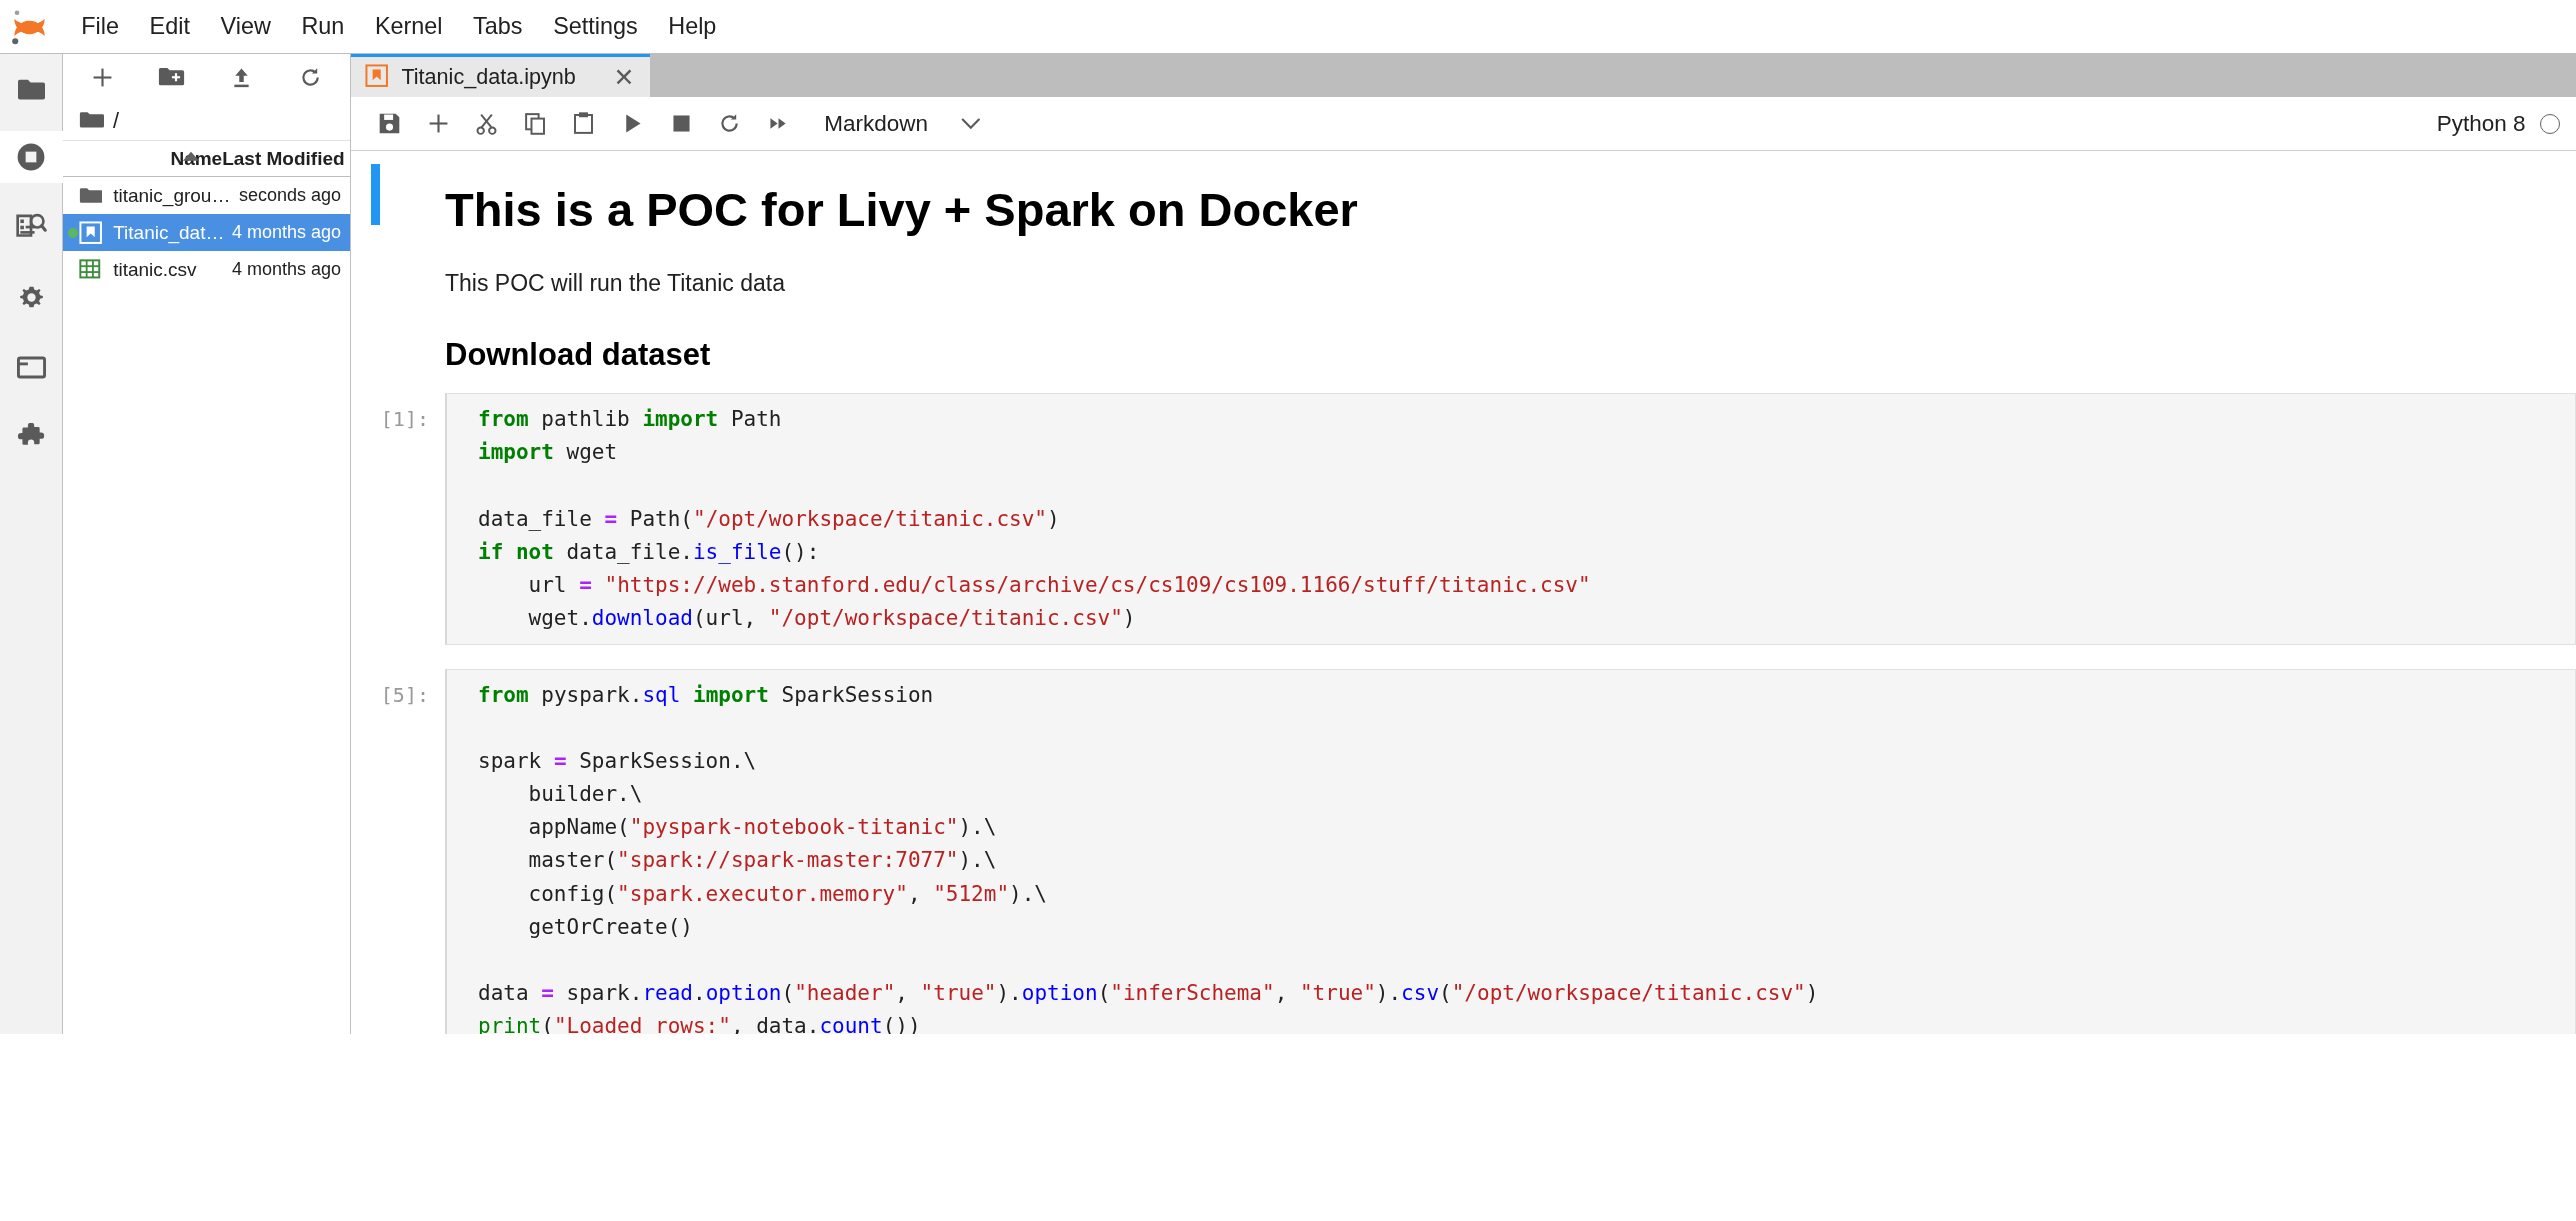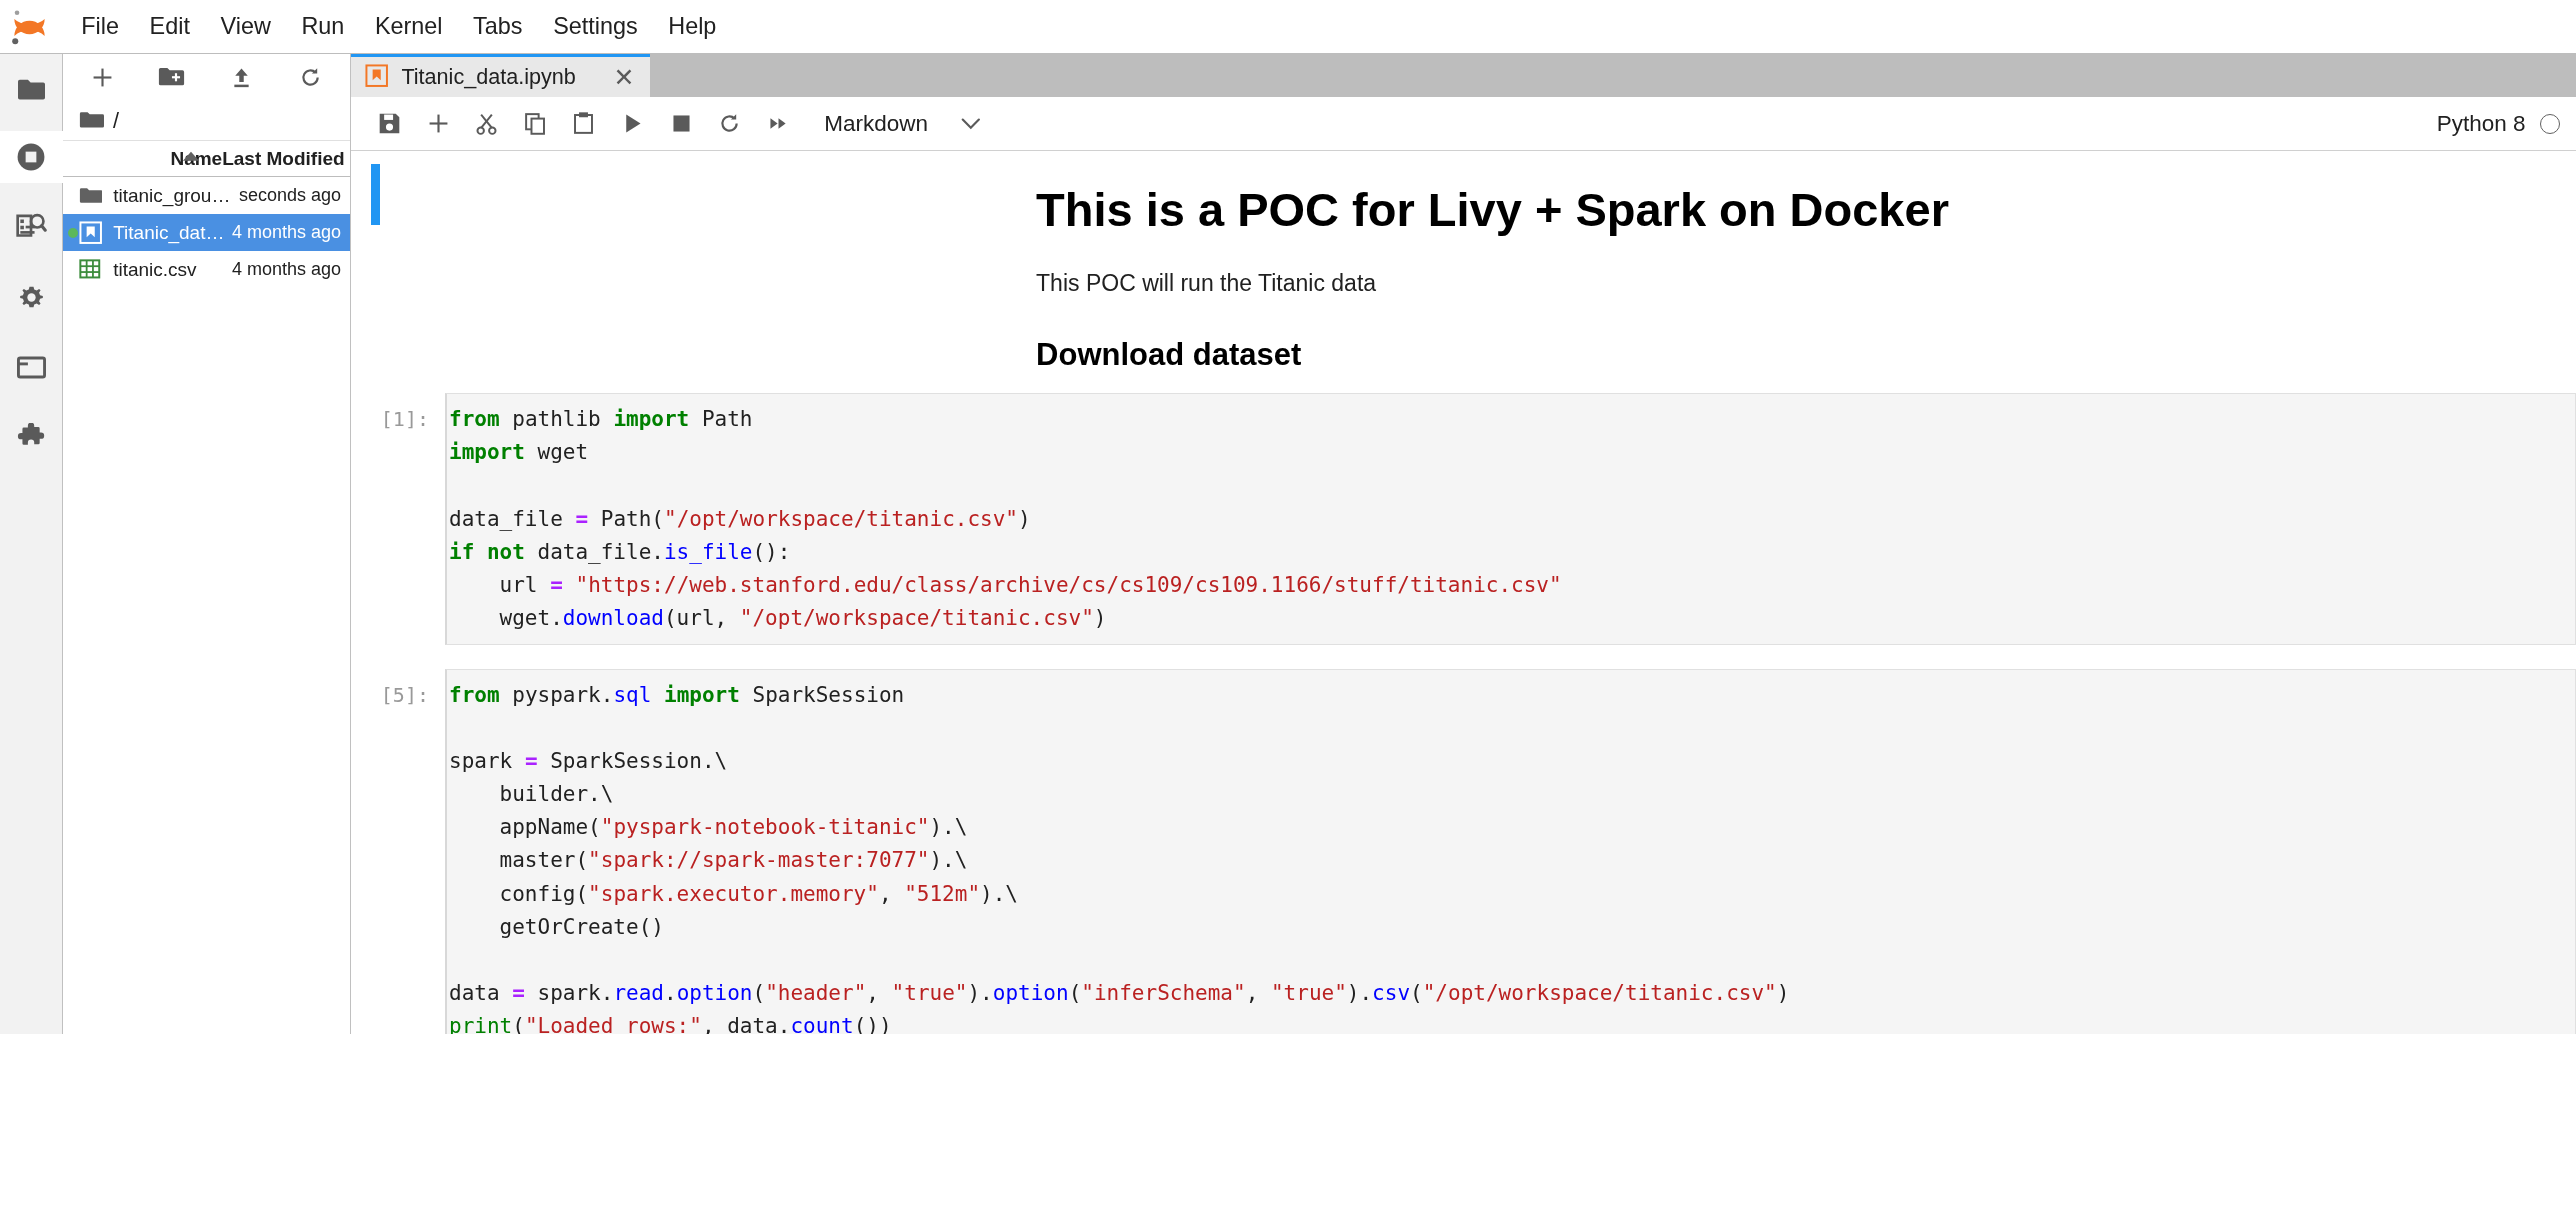--- a/index.html
+++ b/index.html
@@ -151,21 +151,21 @@
     border: 1.8px solid #616161; background: transparent;
   }
 
   
   .nb-scroll {
     flex: 1 1 auto; overflow: hidden;
     background: #ffffff; position: relative;
     min-height: 0;
   }
   .nb-inner { padding: 0; }
-  .cell { display: flex; position: relative; justify-content: center; }
+  .cell { display: flex; position: relative; }
 
   
   .md-cell { padding: 0; }
   .md-cell .sel-bar {
     position: absolute; left: 20px; top: 12.6px;
     width: 9px; height: 61px; background: #2196f3;
   }
   .md-body { margin-left: 94px; padding-right: 36px; }
   h1.md-h1 {
     font-size: 47px; font-weight: bold; color: #000000;
@@ -186,21 +186,21 @@
   }
   .code-area {
     flex: 1 1 auto;
     background: #f5f5f5;
     border: 0.9px solid #e0e0e0;
     border-left: 2.7px solid #d8d8d8;
     padding: 9px 0 9px 0;
     min-width: 0;
   }
   pre.code {
-    margin: 0; padding: 0 2px;
+    margin: 0; padding: 0 31px;
     font-family: "DejaVu Sans Mono", monospace;
     font-size: 21px; line-height: 1.58;
     color: #212121;
     white-space: pre;
     overflow: hidden;
   }
   .out-area {
     margin-left: 94px;
     padding: 16px 14.4px 0 14.4px;
     font-family: "DejaVu Sans Mono", monospace;

